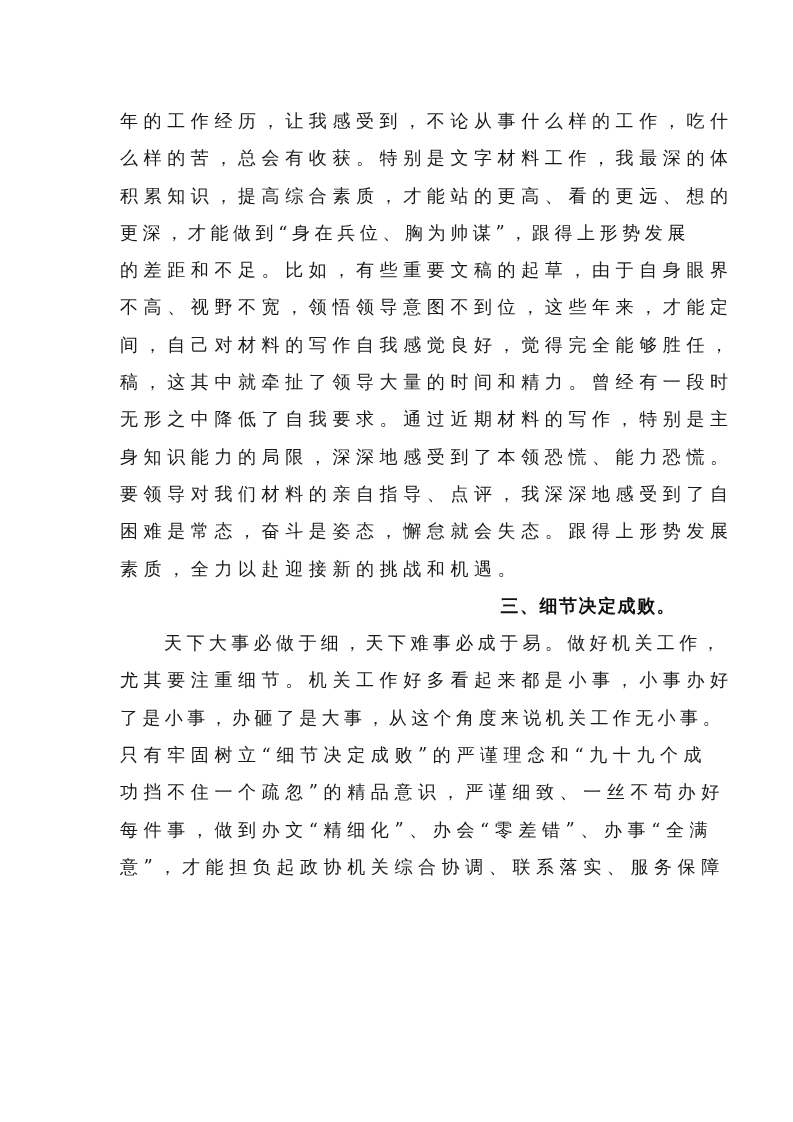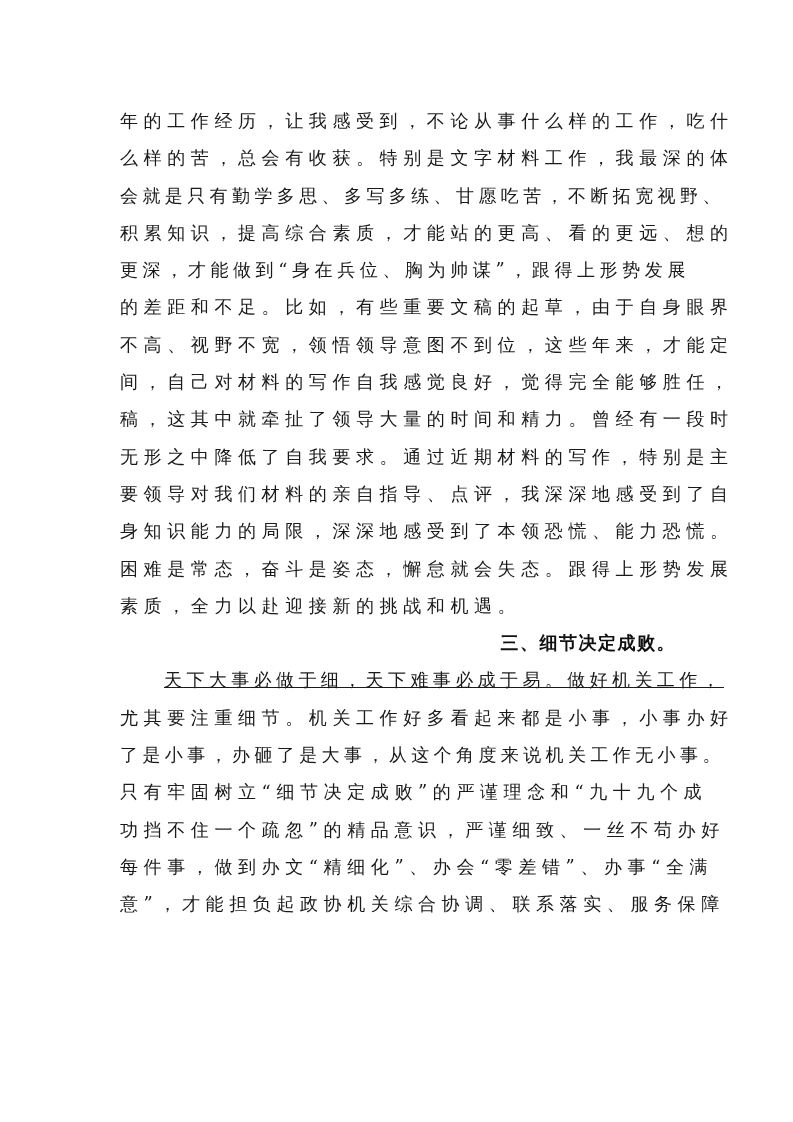--- a/index.html
+++ b/index.html
@@ -13,50 +13,49 @@
       font-family: "DejaVu Serif", "Liberation Serif", serif;
       font-size: 18px;
       line-height: 37.3px;
     }
     .line {
       display: block;
       white-space: nowrap;
       letter-spacing: 5.6px;
       height: 37.3px;
     }
-    .indent { padding-left: 44px; text-decoration: underline; }
+    .indent { padding-left: 44px; }
     .heading {
       display: block;
       white-space: nowrap;
       height: 37.3px;
       padding-left: 44px;
       font-family: "DejaVu Sans", "Liberation Sans", sans-serif;
       font-weight: bold;
       letter-spacing: 1.5px;
       color: #111;
       text-align: right;
     }
   </style>
 </head>
 <body>
 
 <div class="page">
   <div>
     <span class="line">年的工作经历，让我感受到，不论从事什么样的工作，吃什</span>
     <span class="line">么样的苦，总会有收获。特别是文字材料工作，我最深的体</span>
-    <span class="line" style="letter-spacing:4.4px">会就是只有勤学多思、多写多练、甘愿吃苦，不断拓宽视野、</span>
     <span class="line">积累知识，提高综合素质，才能站的更高、看的更远、想的</span>
     <span class="line" style="letter-spacing:4.6px">更深，才能做到“身在兵位、胸为帅谋”，跟得上形势发展</span>
     <span class="line">的差距和不足。比如，有些重要文稿的起草，由于自身眼界</span>
     <span class="line">不高、视野不宽，领悟领导意图不到位，这些年来，才能定</span>
     <span class="line">间，自己对材料的写作自我感觉良好，觉得完全能够胜任，</span>
     <span class="line">稿，这其中就牵扯了领导大量的时间和精力。曾经有一段时</span>
     <span class="line">无形之中降低了自我要求。通过近期材料的写作，特别是主</span>
+    <span class="line">身知识能力的局限，深深地感受到了本领恐慌、能力恐慌。</span>
     <span class="line">要领导对我们材料的亲自指导、点评，我深深地感受到了自</span>
-    <span class="line">身知识能力的局限，深深地感受到了本领恐慌、能力恐慌。</span>
     <span class="line">困难是常态，奋斗是姿态，懈怠就会失态。跟得上形势发展</span>
     <span class="line">素质，全力以赴迎接新的挑战和机遇。</span>
   </div>
 
   <div class="heading">三、细节决定成败。</div>
 
   <div>
     <span class="line indent" style="letter-spacing:4.4px">天下大事必做于细，天下难事必成于易。做好机关工作，</span>
     <span class="line">尤其要注重细节。机关工作好多看起来都是小事，小事办好</span>
     <span class="line" style="letter-spacing:4.4px">了是小事，办砸了是大事，从这个角度来说机关工作无小事。</span>

